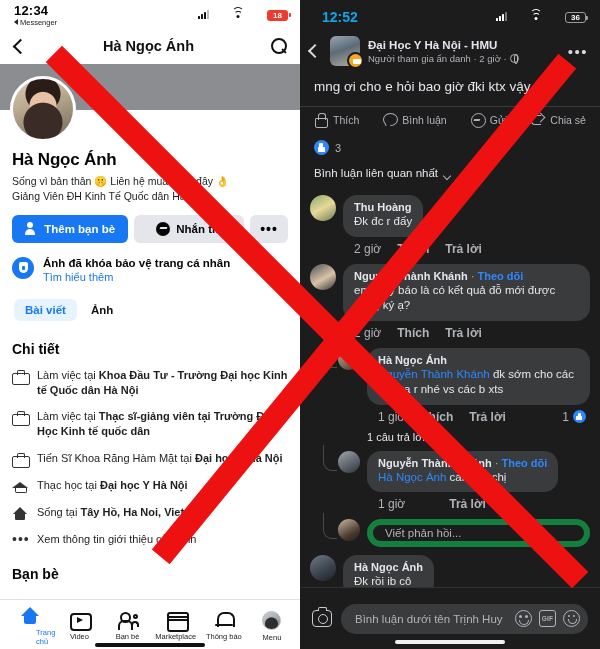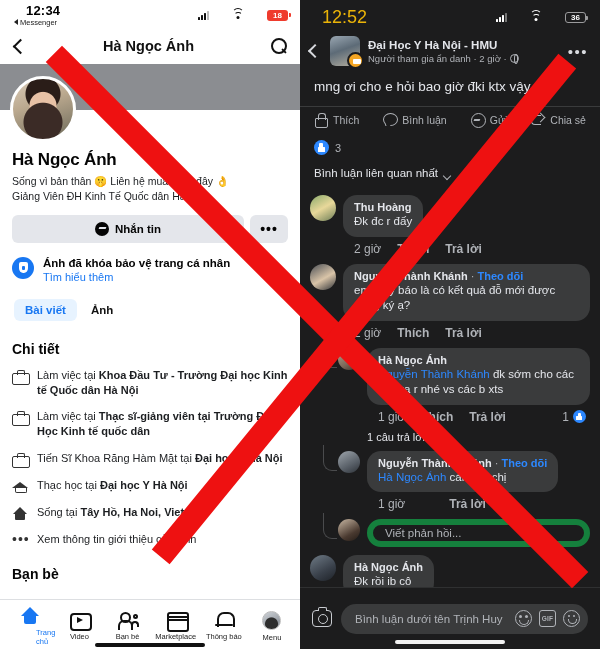--- a/index.html
+++ b/index.html
@@ -14,27 +14,27 @@
   
   .panel-left {
     position: absolute; left: 0; top: 0; width: 300px; height: 649px;
     background: #ffffff; overflow: hidden;
   }
   .statusbar {
     height: 28px; display: flex; align-items: center; justify-content: space-between;
     padding: 2px 12px 0 14px; position: relative;
   }
   .sb-left { display: flex; flex-direction: column; align-items: flex-start; line-height: 1; }
-  .sb-time { font-size: 13px; font-weight: 700; color: #000; letter-spacing: .2px; margin-left: 12px; }
+  .sb-time { font-size: 13px; font-weight: 700; color: #000; letter-spacing: .2px; }
   .sb-messenger { font-size: 7.5px; color: #222; margin-top: 1.5px; display: flex; align-items: center; gap: 2px; }
   .tri-left {
     width: 0; height: 0; border-top: 3px solid transparent; border-bottom: 3px solid transparent;
     border-right: 4px solid #222; display: inline-block;
   }
-  .sb-right { display: flex; align-items: center; gap: 23px; }
+  .sb-right { display: flex; align-items: flex-start; gap: 23px; }
   .bars { display: flex; align-items: flex-end; gap: 1px; height: 9px; }
   .bars i { width: 2px; background: #111; border-radius: .5px; display: block; }
   .bars i:nth-child(1){height:3px}.bars i:nth-child(2){height:5px}
   .bars i:nth-child(3){height:7px}.bars i:nth-child(4){height:9px;background:#bbb}
   .wifi { position: relative; width: 12px; height: 9px; }
   .wifi span {
     position: absolute; left: 50%; bottom: 0; transform: translateX(-50%);
     border: 1.6px solid #111; border-bottom-color: transparent;
     border-left-color: transparent; border-right-color: transparent; border-radius: 50%;
   }
@@ -157,21 +157,21 @@
   .home-ind-l { position:absolute; left:50%; transform:translateX(-50%); bottom:2px; width:110px; height:4px;
     background:#111; border-radius:3px; }
 
   
   .panel-right {
     position: absolute; left: 300px; top: 0; width: 300px; height: 649px;
     background: #1c1c1d; overflow: hidden; color: #e4e6eb;
   }
   .statusbar-d { height: 30px; display: flex; align-items: center; justify-content: space-between;
     padding: 4px 14px 0 22px; }
-  .sb-time-d { font-size: 18px; font-weight: 400; color: #eab308; }
+  .sb-time-d { font-size: 14px; font-weight: 700; color: #0ea5e9; }
   .bars-d i { background: #fff; }
   .bars-d i:nth-child(4){ background: #777; }
   .wifi-d span { border-color: #fff; border-bottom-color: transparent; border-left-color: transparent; border-right-color:transparent;}
   .wifi-d span.c { background:#fff; }
   .batt-d { background: transparent; border: 1.4px solid #9b9b9d; color: #fff; }
   .batt-d::after { background: #9b9b9d; }
 
   .post-head { display: flex; align-items: center; gap: 8px; padding: 6px 12px 4px 10px; }
   .chev-back-d { width: 10px; height: 10px; border-left: 2px solid #d8dadf; border-bottom: 2px solid #d8dadf;
     transform: rotate(45deg); flex: 0 0 auto; margin-right: 2px;}
@@ -312,20 +312,24 @@
     <div class="avatar-wrap">
       <div class="pfp"></div>
     </div>
 
     <div class="profile-body">
       <div class="pname">Hà Ngọc Ánh</div>
       <div class="pbio">Sống vì bản thân 🤫 Liên hệ mua ib tại đây 👌</div>
       <div class="pbio" style="margin-top:0">Giảng Viên ĐH Kinh Tế Quốc dân Hà Nội</div>
 
       <div class="actions">
+        <div class="btn btn-primary">
+          <span class="ico-friend"></span>
+          <span>Thêm bạn bè</span>
+        </div>
         <div class="btn btn-grey">
           <span class="ico-msgr"></span>
           <span>Nhắn tin</span>
         </div>
         <div class="btn btn-dots">•••</div>
       </div>
 
       <div class="lock-row">
         <div class="shield"></div>
         <div>

